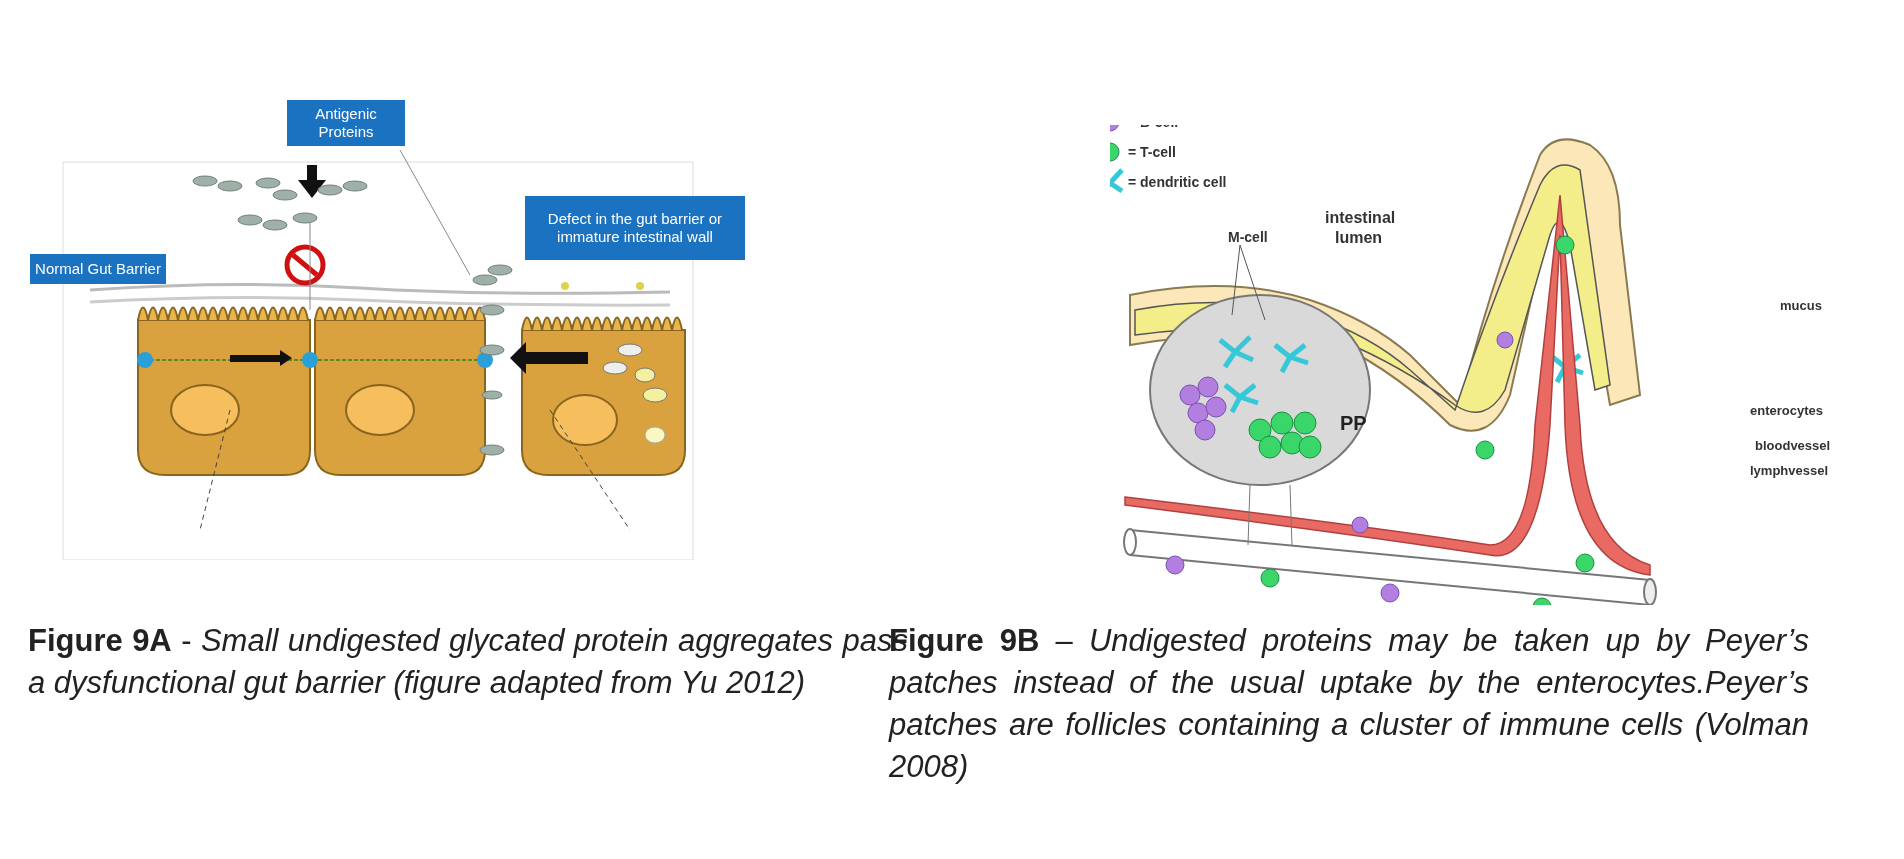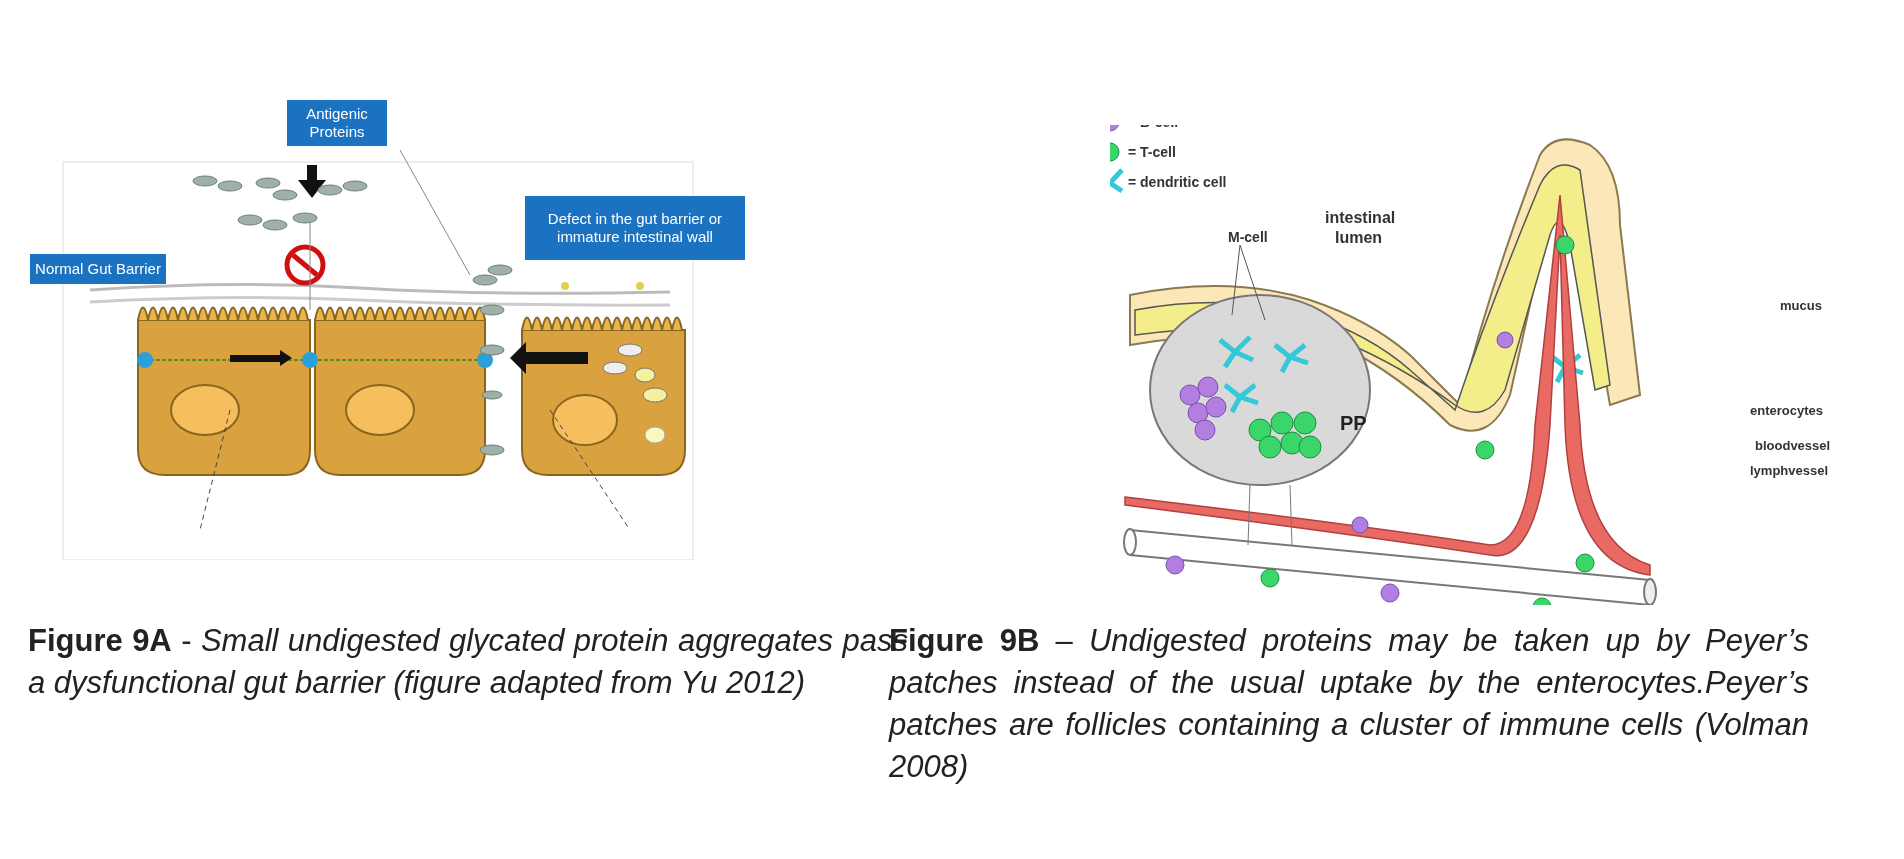--- a/index.html
+++ b/index.html
@@ -80,21 +80,21 @@
       <ellipse cx="462" cy="200" rx="12" ry="5"></ellipse>
         <ellipse cx="462" cy="240" rx="12" ry="5"></ellipse>
       <ellipse cx="462" cy="285" rx="10" ry="4"></ellipse>
         <ellipse cx="462" cy="340" rx="12" ry="5"></ellipse>
     </g>
     <circle cx="535" cy="176" r="4" fill="#e0d050"></circle>
     <circle cx="610" cy="176" r="4" fill="#e0d050"></circle>
     <line x1="200" y1="300" x2="170" y2="420" stroke="#444" stroke-dasharray="5 4"></line>
     <line x1="520" y1="300" x2="600" y2="420" stroke="#444" stroke-dasharray="5 4"></line>
   </svg>
-  <div class="lbl" style="left:257px;top:-10px;width:100px;height:46px;">Antigenic Proteins</div>
+  <div class="lbl" style="left:257px;top:-10px;width:118px;height:46px;">Antigenic Proteins</div>
   <div class="lbl" style="left:0px;top:144px;width:136px;height:30px;">Normal Gut Barrier</div>
   <div class="lbl" style="left:495px;top:86px;width:220px;height:64px;">Defect in the gut barrier or immature intestinal wall</div>
 </div>
 
 <div id="figB" class="fig">
   <svg width="780" height="480" viewBox="0 0 780 480">
 
     <g>
       <circle cx="0" cy="-3" r="9" fill="#b27fe0" stroke="#7a4fb0"></circle>
       <circle cx="0" cy="27" r="9" fill="#3ad66a" stroke="#1a9040"></circle>

